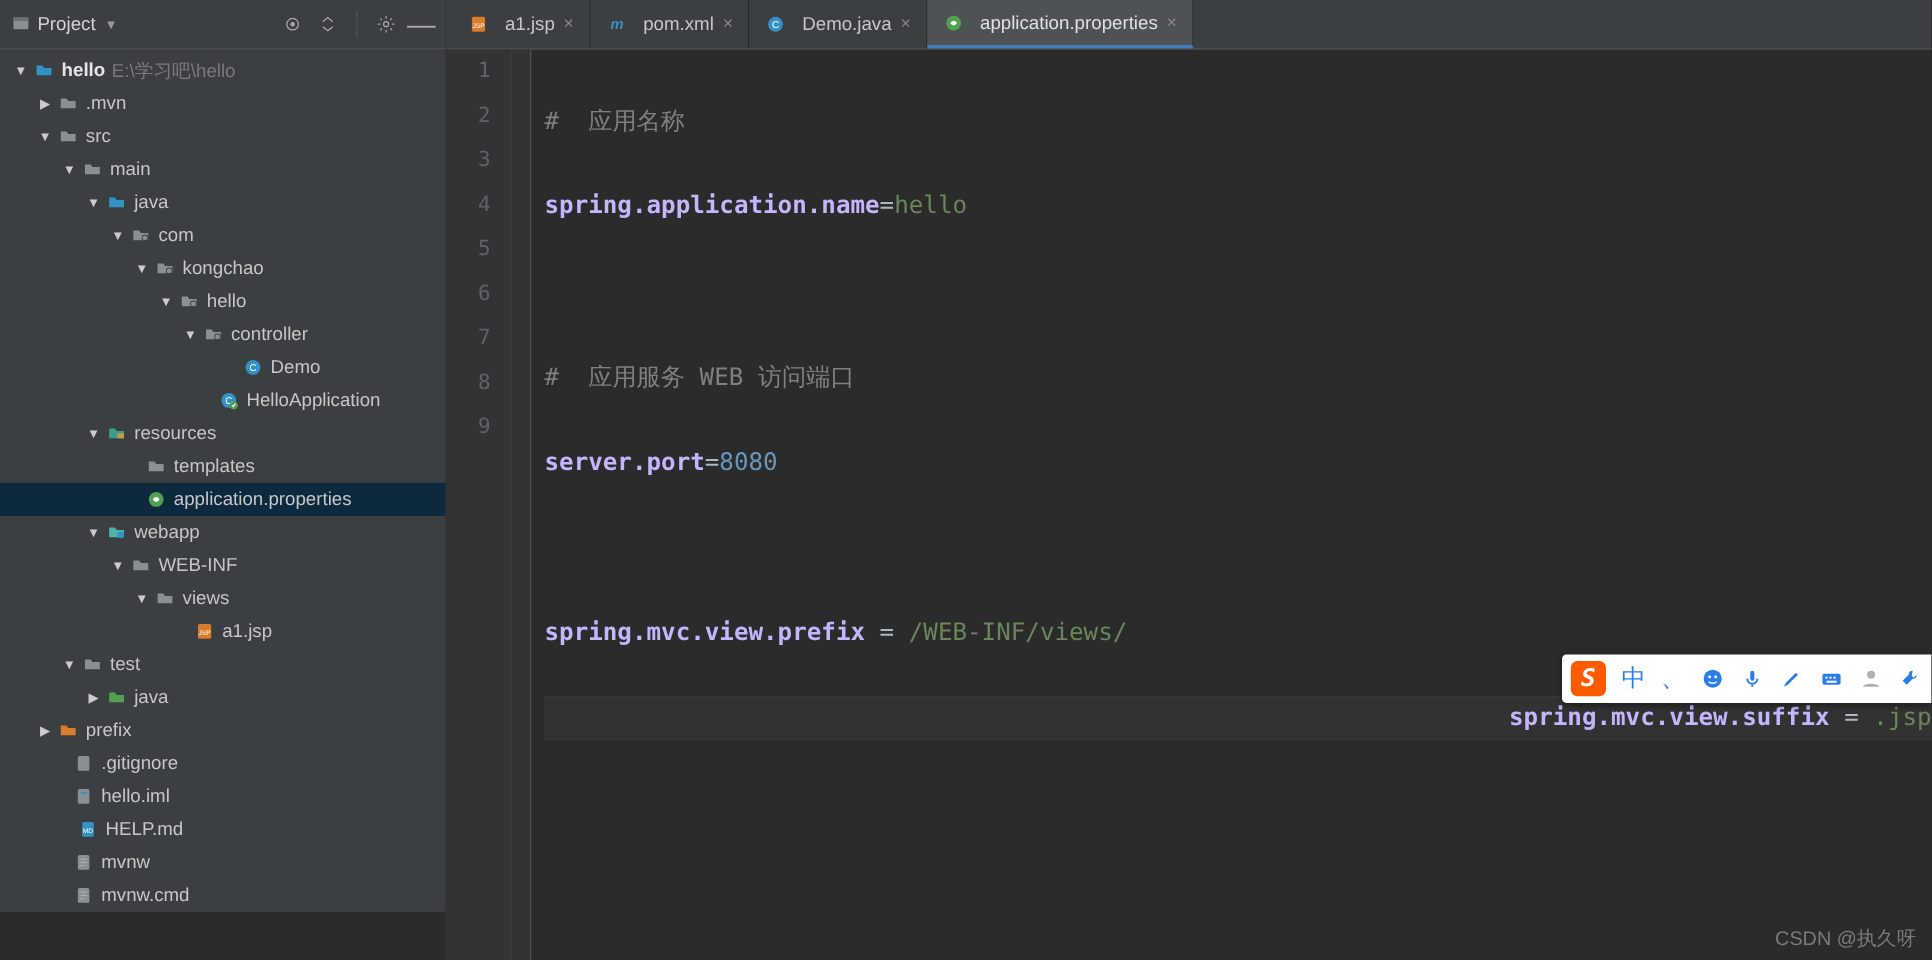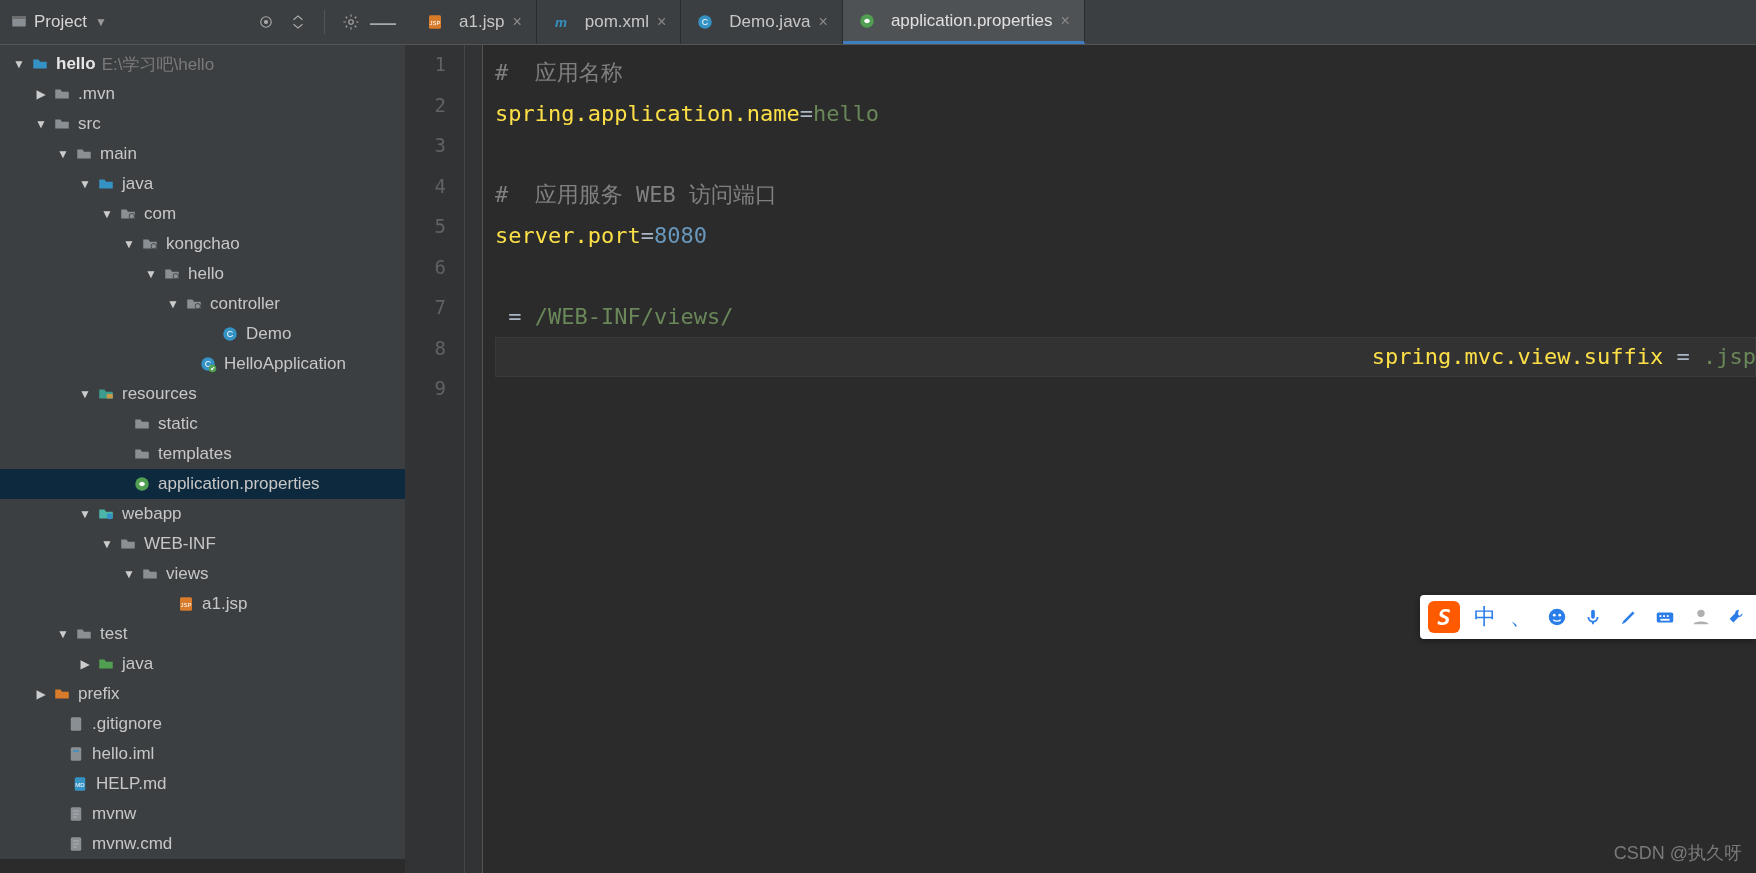--- a/index.html
+++ b/index.html
@@ -37,24 +37,24 @@
   .tabs { height:45px; background:#3c3f41; border-bottom:1px solid #555; display:flex; align-items:flex-end; padding-left:6px; }
   .tab { height:44px; padding:0 14px; display:flex; align-items:center; gap:8px; font-size:17px; color:#bbbbbb; border-right:1px solid #2b2b2b; cursor:pointer; }
   .tab .close { color:#8a8a8a; font-size:16px; }
   .tab.active { background:#4e5254; border-bottom:3px solid #3f7fbf; }
   .tab.active .lbl { color:#e0e0e0; }
   .editor-body { flex:1; display:flex; min-height:0; }
   .gutter { width:60px; background:#313335; border-right:1px solid #444648; text-align:right; padding:8px 18px 0 0; }
   .gutter .ln { height:40.5px; font-size:19px; color:#606366; font-family:Consolas,monospace; }
   .margin-strip { width:18px; background:#313335; border-right:1px solid #555; }
   .code { flex:1; padding:8px 0 0 12px; font-family:Consolas,"Microsoft YaHei",monospace; font-size:22px; position:relative; }
-  .code .line { height:40.5px; display:flex; align-items:center; white-space:pre; }
+  .code .line { height:40.5px; display:flex; align-items:center; white-space:pre;margin-top:37px; }
   .code .line.current { background:#323232; box-shadow:inset 0 0 0 1px #3a3a3a;justify-content:flex-end; }
   .tok-comment { color:#808080; }
-  .tok-key { color:#fde047; }
+  .tok-key { color:#c4b5fd;font-weight:bold; }
   .tok-eq { color:#a9b7c6; }
   .tok-val { color:#6a8759; }
   .tok-num { color:#6897bb; }
   
   .watermark { position:absolute; right:14px; bottom:8px; color:#7a7a7a; font-size:18px; font-family:"Microsoft YaHei",sans-serif; }
   
   .ime { position:absolute; right:0; top:550px; height:44px; background:#ffffff; border-radius:4px 0 0 4px; display:flex; align-items:center; padding:0 8px; gap:14px; box-shadow:0 2px 6px rgba(0,0,0,0.4); }
   .ime .sogou { width:32px; height:32px; background:#ff5a00; border-radius:6px; display:flex; align-items:center; justify-content:center; color:#fff; font-weight:700; font-size:22px; font-style:italic;}
   .ime .blue { color:#2b7de9; font-size:22px; display:flex; align-items:center;}
   .ime .grey { color:#b0b0b0; font-size:22px; display:flex; align-items:center; }
@@ -221,29 +221,20 @@
             </span>
             <span class="lbl">resources</span>
           </div>
         <div class="tree-row" style="padding-left:114px">
             <span class="arrow blank">▶</span>
             <span class="ticon">
               <svg viewBox="0 0 24 24">
                 <path d="M3 6h7l2 3h9v9H3z" class="fill-grey"></path>
               </svg>
             </span>
-            <span class="lbl">static</span>
-          </div>
-        <div class="tree-row" style="padding-left:114px">
-            <span class="arrow blank">▶</span>
-            <span class="ticon">
-              <svg viewBox="0 0 24 24">
-                <path d="M3 6h7l2 3h9v9H3z" class="fill-grey"></path>
-              </svg>
-            </span>
             <span class="lbl">templates</span>
           </div>
         <div class="tree-row selected" style="padding-left:114px">
             <span class="arrow blank">▶</span>
             <span class="ticon">
               <svg viewBox="0 0 24 24">
                 <circle cx="12" cy="12" r="9" class="fill-green"></circle>
                 <path d="M8 12c2-4 6-4 8 0-2 4-6 4-8 0z" fill="#fff"></path>
               </svg>
             </span>
@@ -422,21 +413,21 @@
           <div class="ln">9</div>
         </div>
         <div class="margin-strip"></div>
         <div class="code">
           <div class="line"><span class="tok-comment">#  应用名称</span></div>
           <div class="line"><span class="tok-key">spring.application.name</span><span class="tok-eq">=</span><span class="tok-val">hello</span></div>
           <div class="line"></div>
           <div class="line"><span class="tok-comment">#  应用服务 WEB 访问端口</span></div>
           <div class="line"><span class="tok-key">server.port</span><span class="tok-eq">=</span><span class="tok-num">8080</span></div>
           <div class="line"></div>
-          <div class="line"><span class="tok-eq"> = </span><span class="tok-val">/WEB-INF/views/</span></div>
+          <div class="line"><span class="tok-key">spring.mvc.view.prefix</span><span class="tok-eq"> = </span><span class="tok-val">/WEB-INF/views/</span></div>
           <div class="line current"><span class="tok-key">spring.mvc.view.suffix</span><span class="tok-eq"> = </span><span class="tok-val">.jsp</span></div>
           <div class="line"></div>
 
           <div class="watermark">CSDN @执久呀</div>
 
           <div class="ime">
             <span class="sogou">S</span>
             <span class="blue">中</span>
             <span class="blue">、</span>
             <span class="blue">

